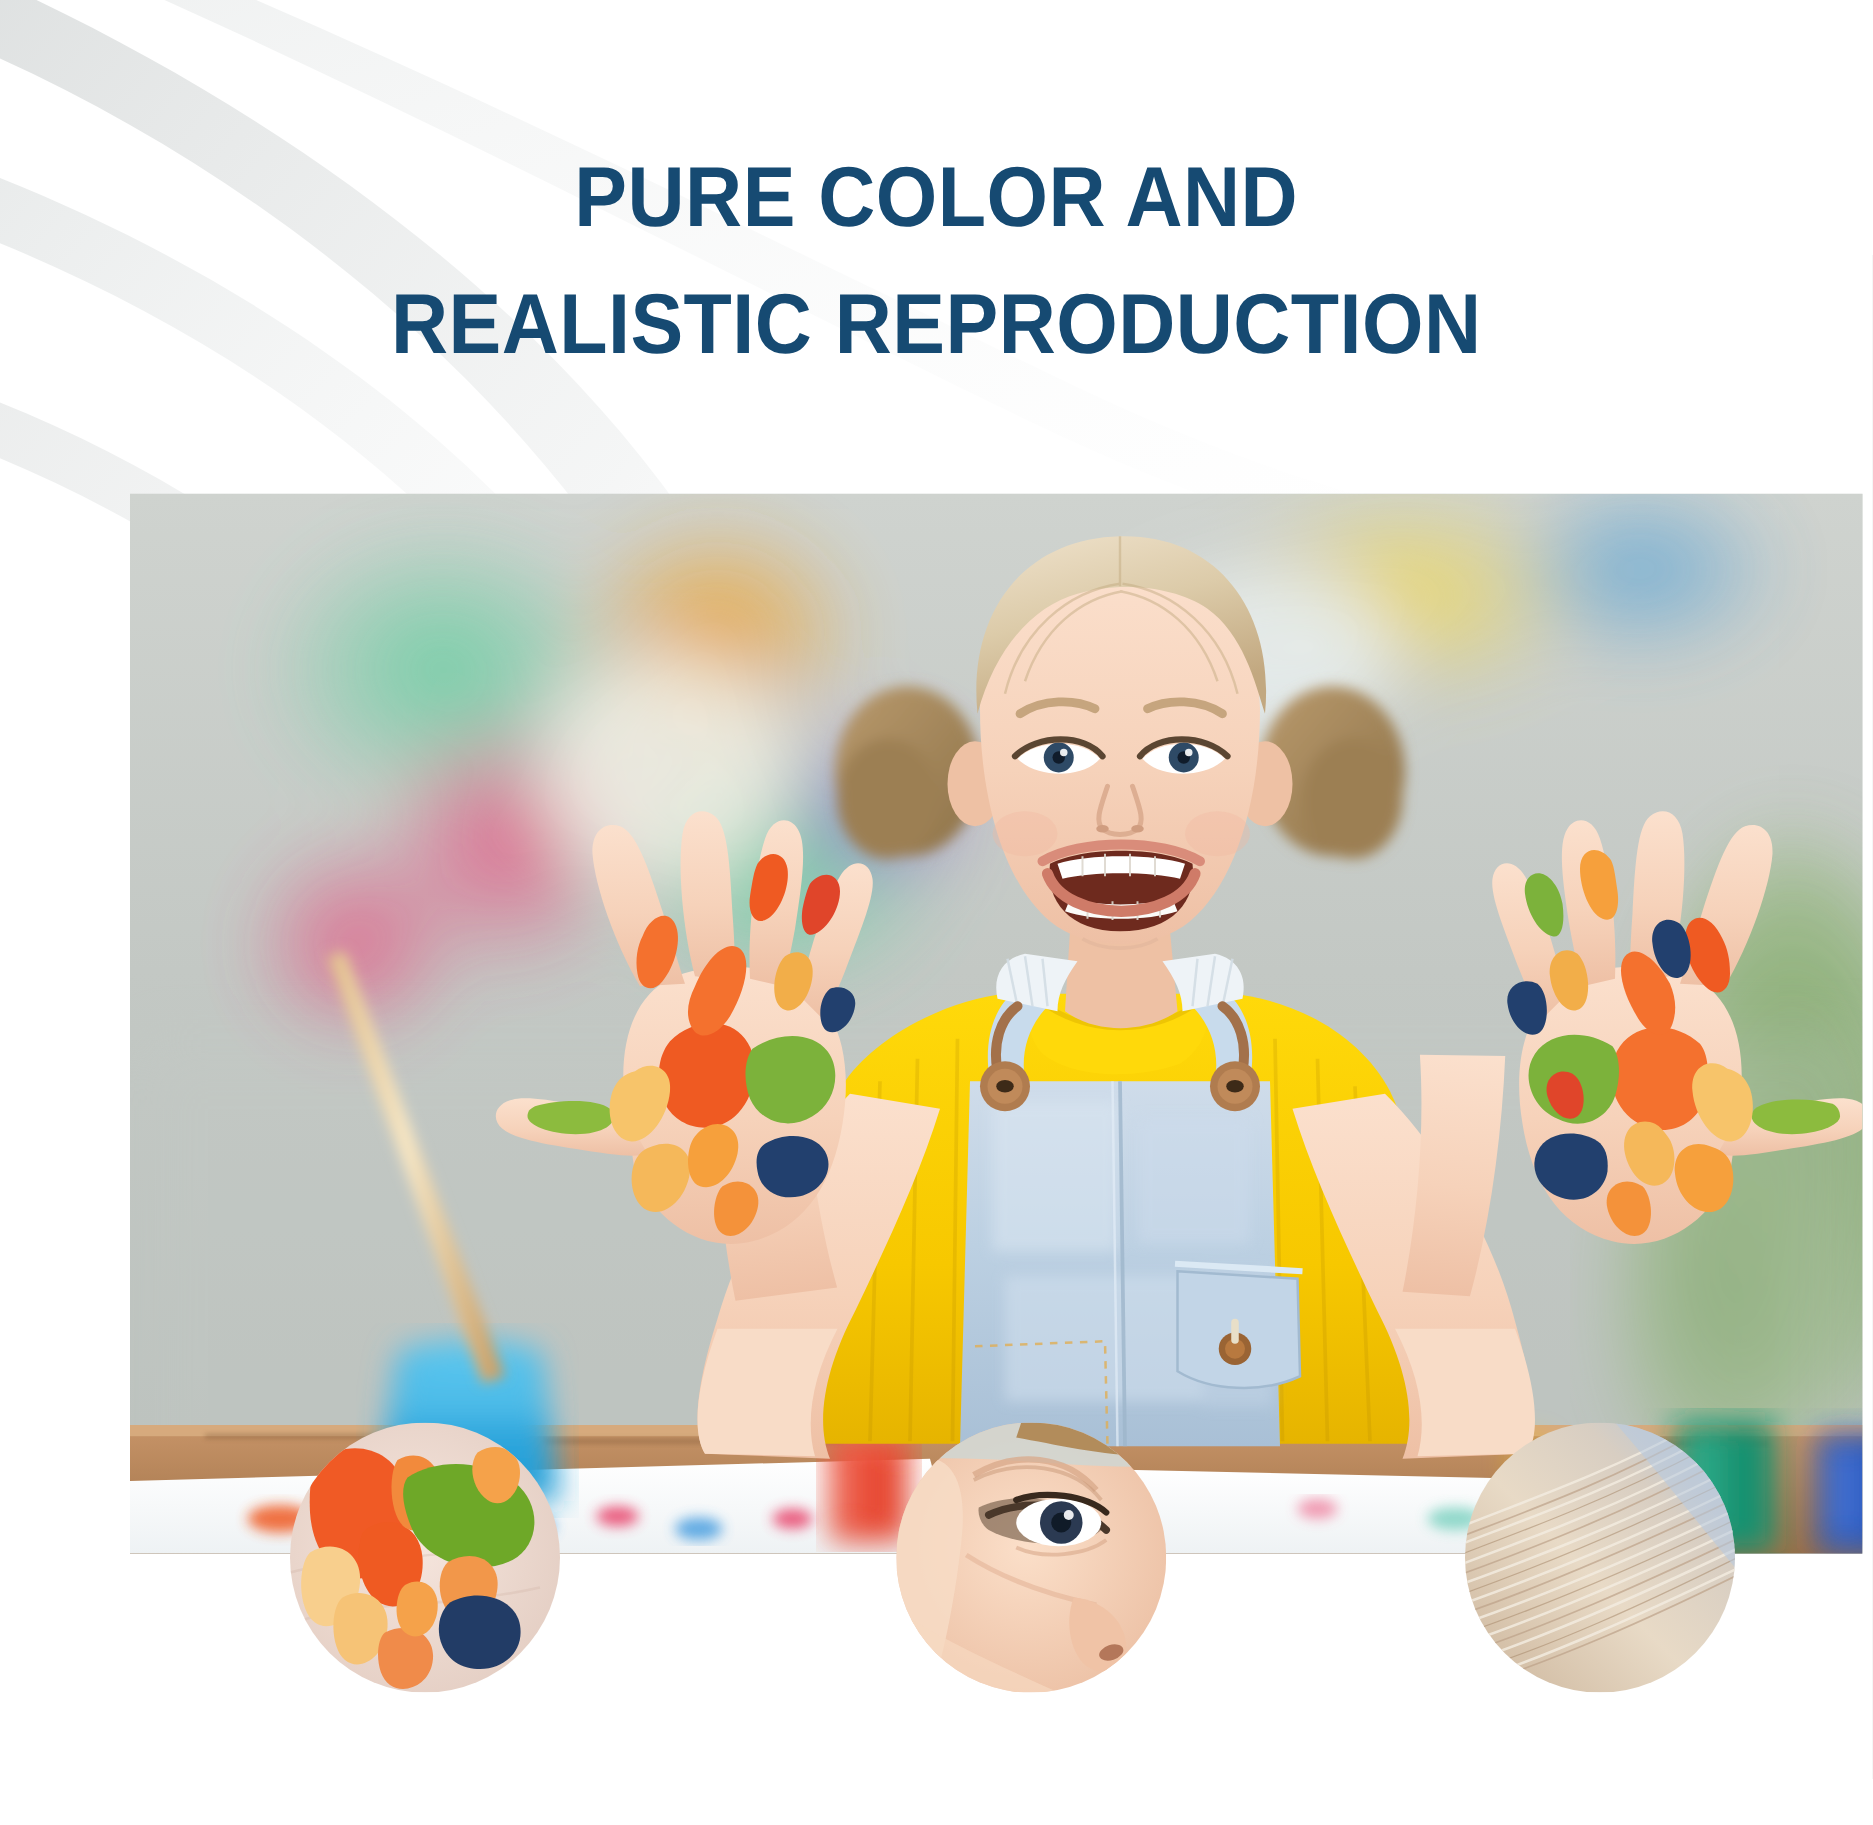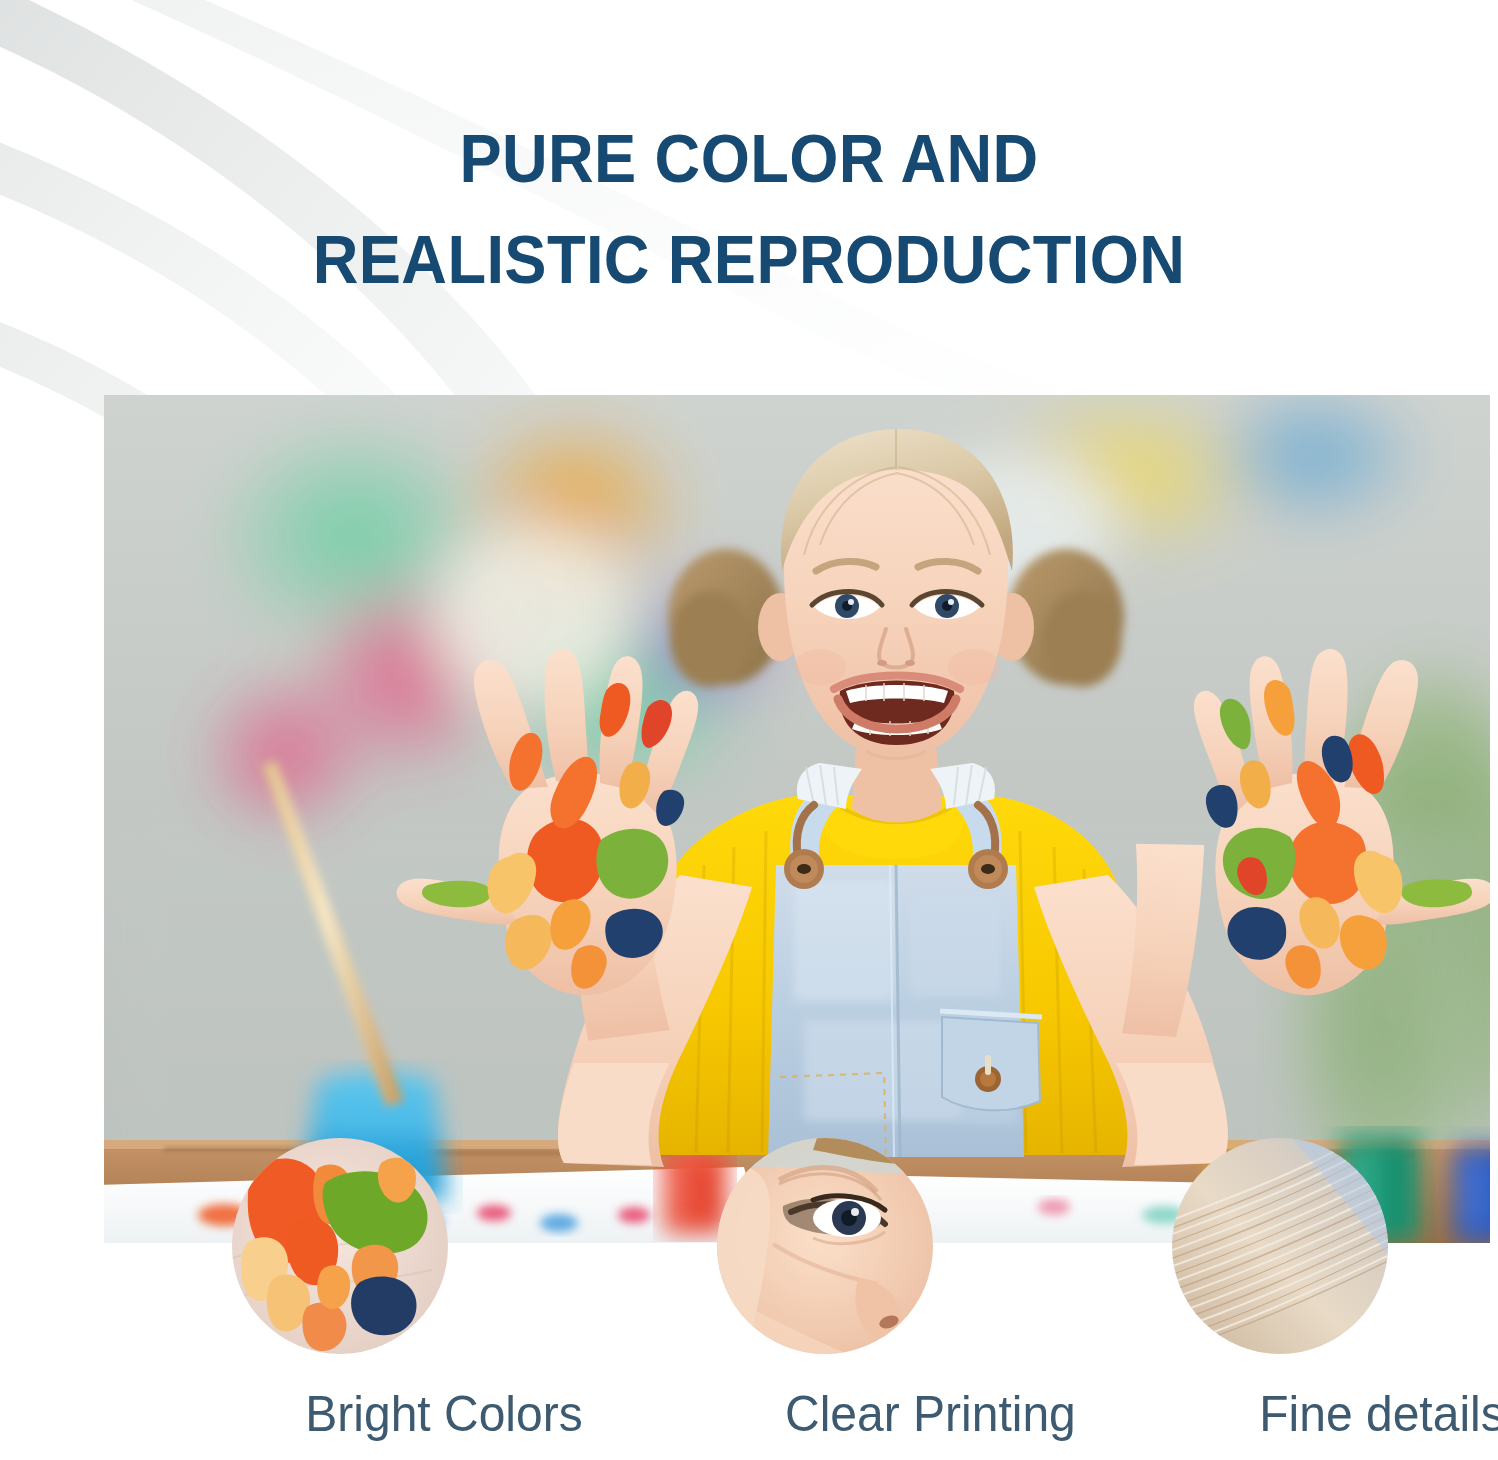--- a/index.html
+++ b/index.html
@@ -578,19 +578,14 @@
         <path d="M -10 108 C 54 84, 118 60, 194 20"></path>
         <path d="M -10 140 C 58 116, 126 88, 208 48"></path>
         <path d="M -10 172 C 62 148, 136 116, 220 76"></path>
         <path d="M -10 204 C 68 180, 146 144, 226 104"></path>
       </g>
       <path d="M 120 0 L 216 0 L 216 116 C 186 80, 150 34, 120 0 Z" fill="#b6cbe2" opacity="0.55"></path>
       <path d="M 156 0 L 216 0 L 216 70 C 198 46, 174 20, 156 0 Z" fill="#c3d6ea" opacity="0.5"></path>
     </svg>
   </div>
 
-  <div class="captions">
-    <span class="caption" id="caption-bright">Bright Colors</span>
-    <span class="caption" id="caption-clear">Clear Printing</span>
-    <span class="caption" id="caption-fine">Fine details</span>
-  </div>
 
 </div>
 
 </body></html>

